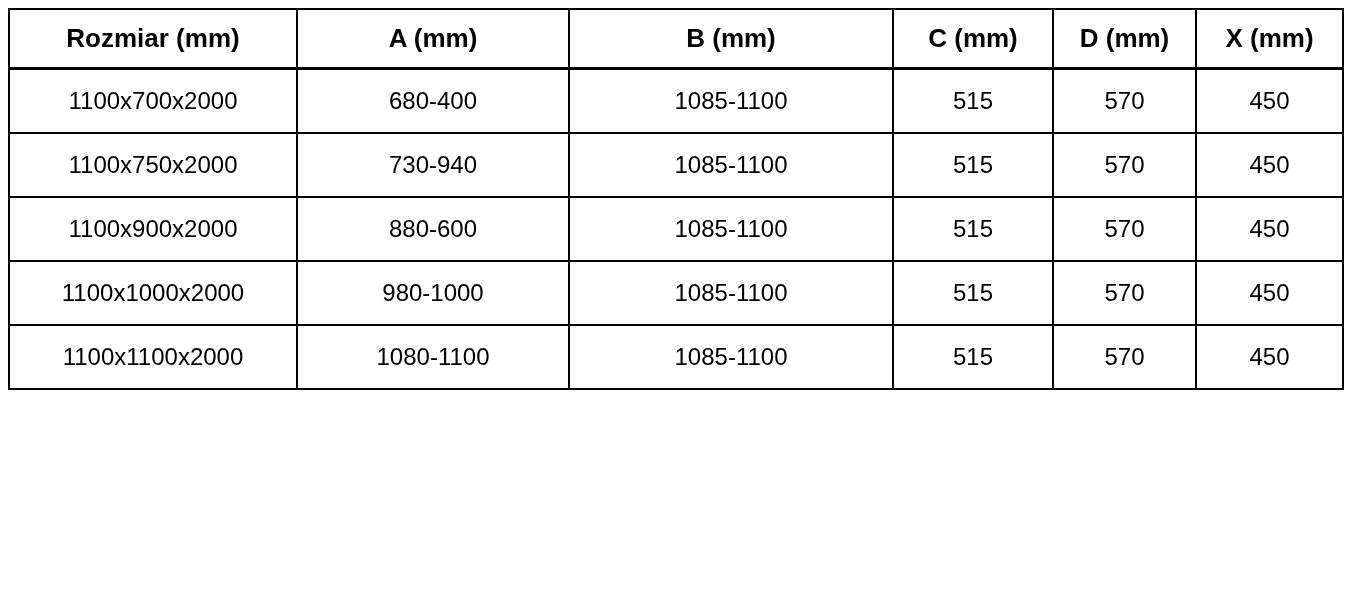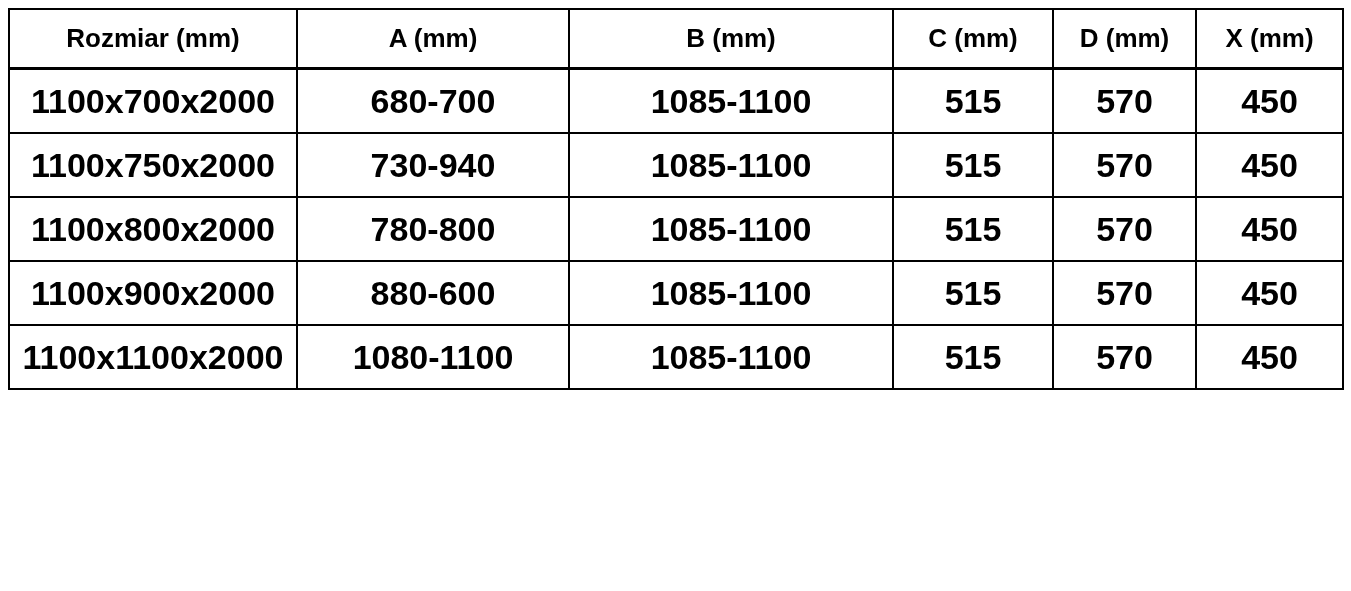--- a/index.html
+++ b/index.html
@@ -30,22 +30,22 @@
     white-space: nowrap;
   }
   th {
     height: 57px;
     font-size: 26px;
     font-weight: 700;
     border-bottom-width: 3px;
   }
   td {
     height: 62px;
-    font-size: 34px;
-    font-weight: 700;
+    font-size: 24px;
+    font-weight: 400;
   }
   col.c0 { width: 288px; }
   col.c1 { width: 272px; }
   col.c2 { width: 324px; }
   col.c3 { width: 160px; }
   col.c4 { width: 143px; }
   col.c5 { width: 147px; }
 </style>
 </head>
 <body>
@@ -66,45 +66,45 @@
         <th>A (mm)</th>
         <th>B (mm)</th>
         <th>C (mm)</th>
         <th>D (mm)</th>
         <th>X (mm)</th>
       </tr>
     </thead>
     <tbody id="table-body">
         <tr>
           <td>1100x700x2000</td>
-          <td>680-700</td>
+          <td>680-400</td>
           <td>1085-1100</td>
           <td>515</td>
           <td>570</td>
           <td>450</td>
         </tr>
         <tr>
           <td>1100x750x2000</td>
           <td>730-940</td>
           <td>1085-1100</td>
           <td>515</td>
           <td>570</td>
           <td>450</td>
         </tr>
         <tr>
-          <td>1100x800x2000</td>
-          <td>780-800</td>
+          <td>1100x900x2000</td>
+          <td>880-600</td>
           <td>1085-1100</td>
           <td>515</td>
           <td>570</td>
           <td>450</td>
         </tr>
         <tr>
-          <td>1100x900x2000</td>
-          <td>880-600</td>
+          <td>1100x1000x2000</td>
+          <td>980-1000</td>
           <td>1085-1100</td>
           <td>515</td>
           <td>570</td>
           <td>450</td>
         </tr>
         <tr>
           <td>1100x1100x2000</td>
           <td>1080-1100</td>
           <td>1085-1100</td>
           <td>515</td>

